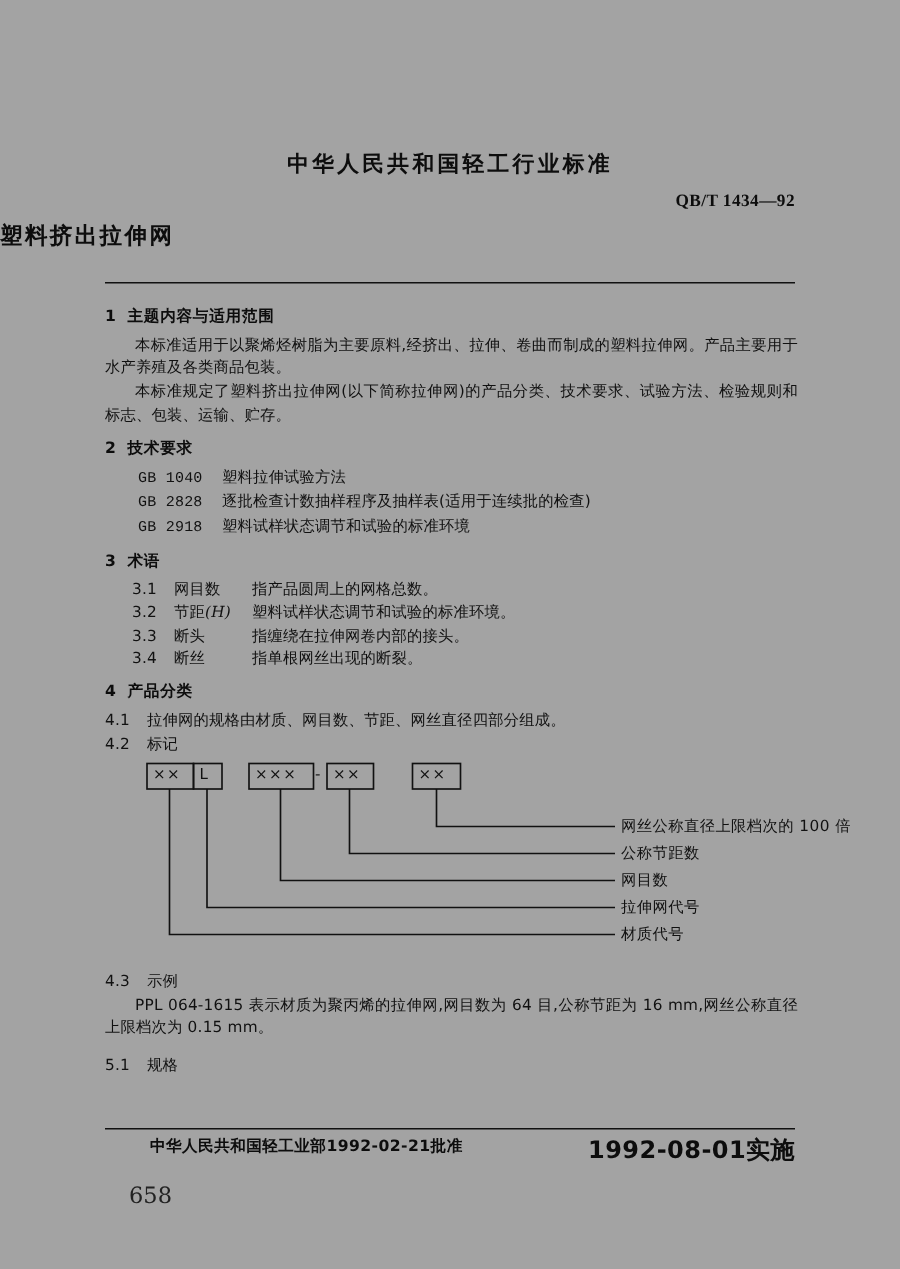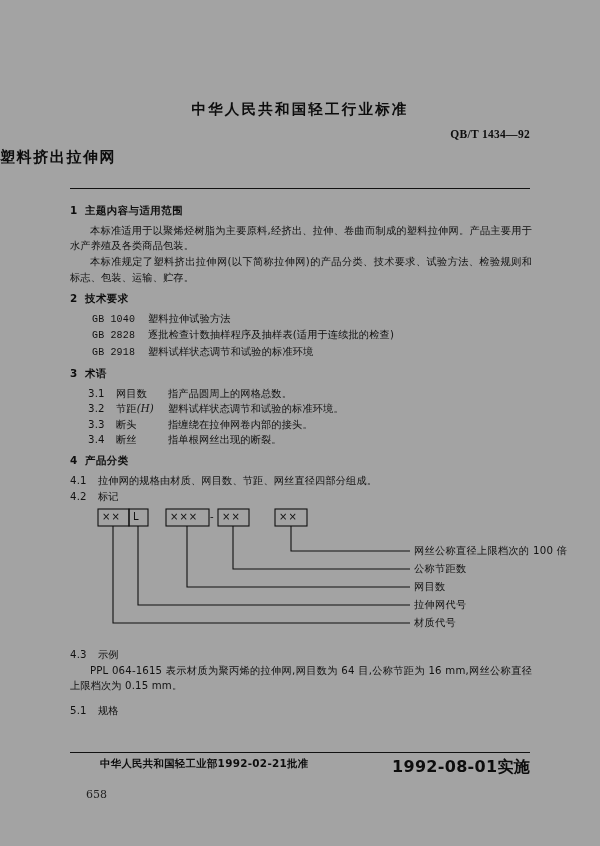--- a/index.html
+++ b/index.html
@@ -165,21 +165,21 @@
     position: absolute;
     right: 70px; top: 757px;
     font-size: 16px;
     font-weight: bold;
     letter-spacing: 0.3px;
     color: #0d0d0d;
   }
   .page-num {
     position: absolute;
     left: 86px; top: 788px;
-    font-size: 11px;
+    font-size: 15px;
     font-family: "DejaVu Serif","Liberation Serif",serif;
     color: #222;
     text-align: right;
   }
 </style>
 </head>
 <body>
 
 <div class="page">
 

